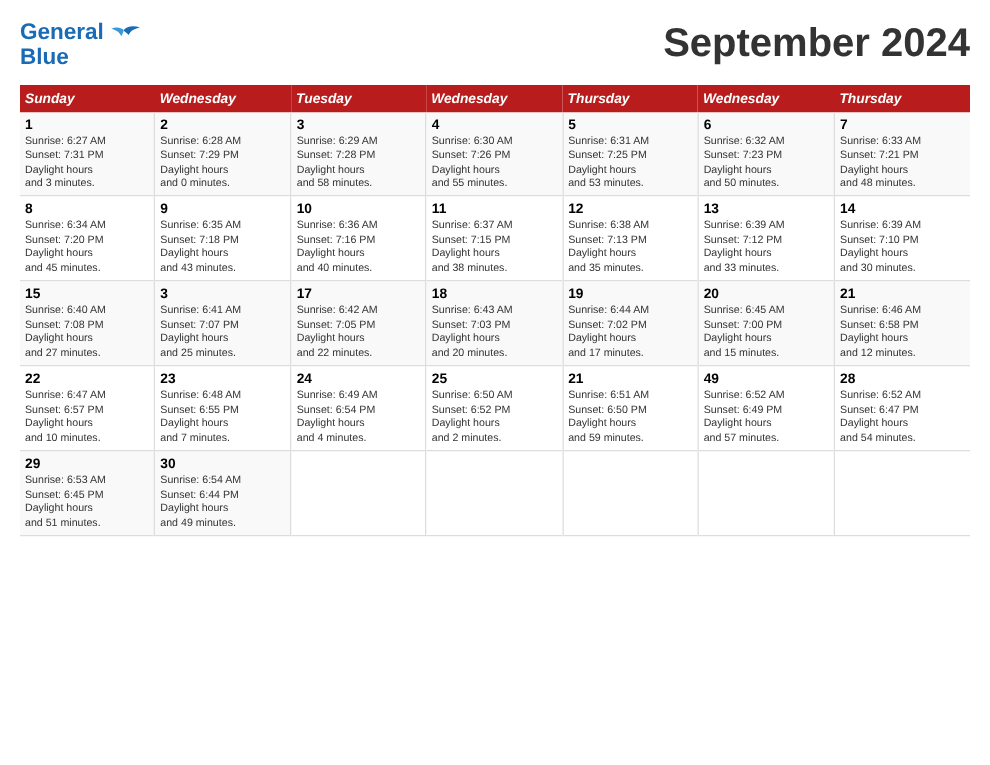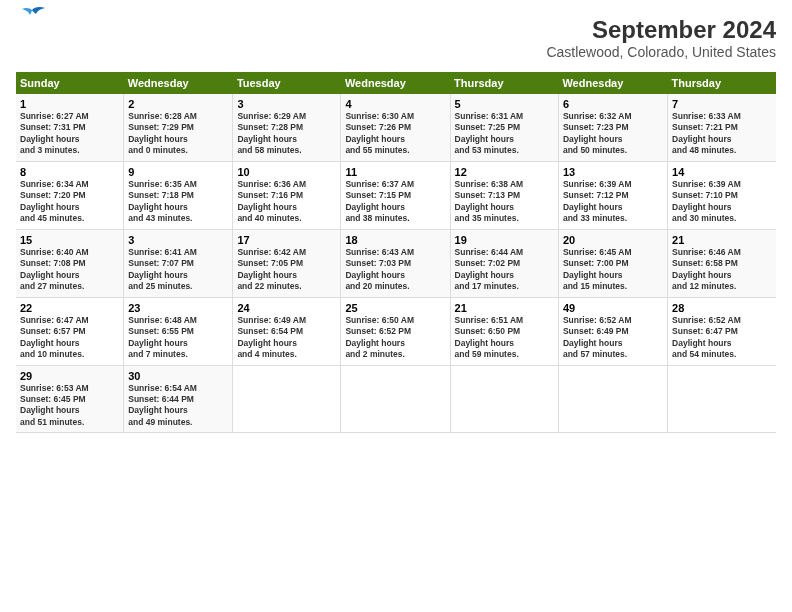--- a/index.html
+++ b/index.html
@@ -28,36 +28,37 @@
       color: #333;
       line-height: 1.1;
     }
     .logo-text span {
       color: #1a6bb5;
     }
     .title-section {
       text-align: right;
     }
     .month-title {
-      font-size: 24px;
+      font-size: 32px;
       font-weight: bold;
       color: #333;
     }
     .location-title {
       font-size: 14px;
       color: #555;
     }
     table {
       width: 100%;
       border-collapse: collapse;
       font-size: 9.5px;
     }
     thead tr {
-      background-color: #4d7c0f;
+      background-color: #b91c1c;
       color: white;
+      font-style: italic;
     }
     thead th {
       padding: 5px 4px;
       text-align: left;
       font-size: 11px;
       font-weight: bold;
     }
     tbody tr {
       border-bottom: 1px solid #ddd;
     }
@@ -80,41 +81,42 @@
     .day-number {
       font-weight: bold;
       font-size: 11px;
       display: block;
       margin-bottom: 1px;
     }
     .day-info {
       font-size: 8.5px;
       color: #333;
       line-height: 1.35;
-      font-weight: bold;
     }
     .empty-cell {
       background: #fff !important;
     }
   </style>
 </head>
 <body>
 
 <div class="header-section">
   <div class="logo">
     <div style="display:flex; align-items:center;">
+      <span class="logo-text">
+        <span>General</span><br><span style="color:#1a6bb5;">Blue</span>
+      </span>
       <svg width="28" height="22" viewBox="0 0 28 22" style="margin-left:2px; margin-top:-10px;">
         <path d="M14 4 C16 1, 22 0, 27 2 C22 3, 19 5, 18 8 C16 6, 14 5, 14 4Z" fill="#1a6bb5"></path>
         <path d="M14 4 C12 2, 8 1, 4 3 C8 4, 11 6, 12 9 C13 7, 14 5, 14 4Z" fill="#3a9ad9"></path>
       </svg>
     </div>
   </div>
   <div class="title-section">
     <div class="month-title">September 2024</div>
-    <div class="location-title">Castlewood, Colorado, United States</div>
   </div>
 </div>
 
 <table>
   <thead>
     <tr>
     <th>Sunday</th>
         <th>Wednesday</th>
         <th>Tuesday</th>
         <th>Wednesday</th>

